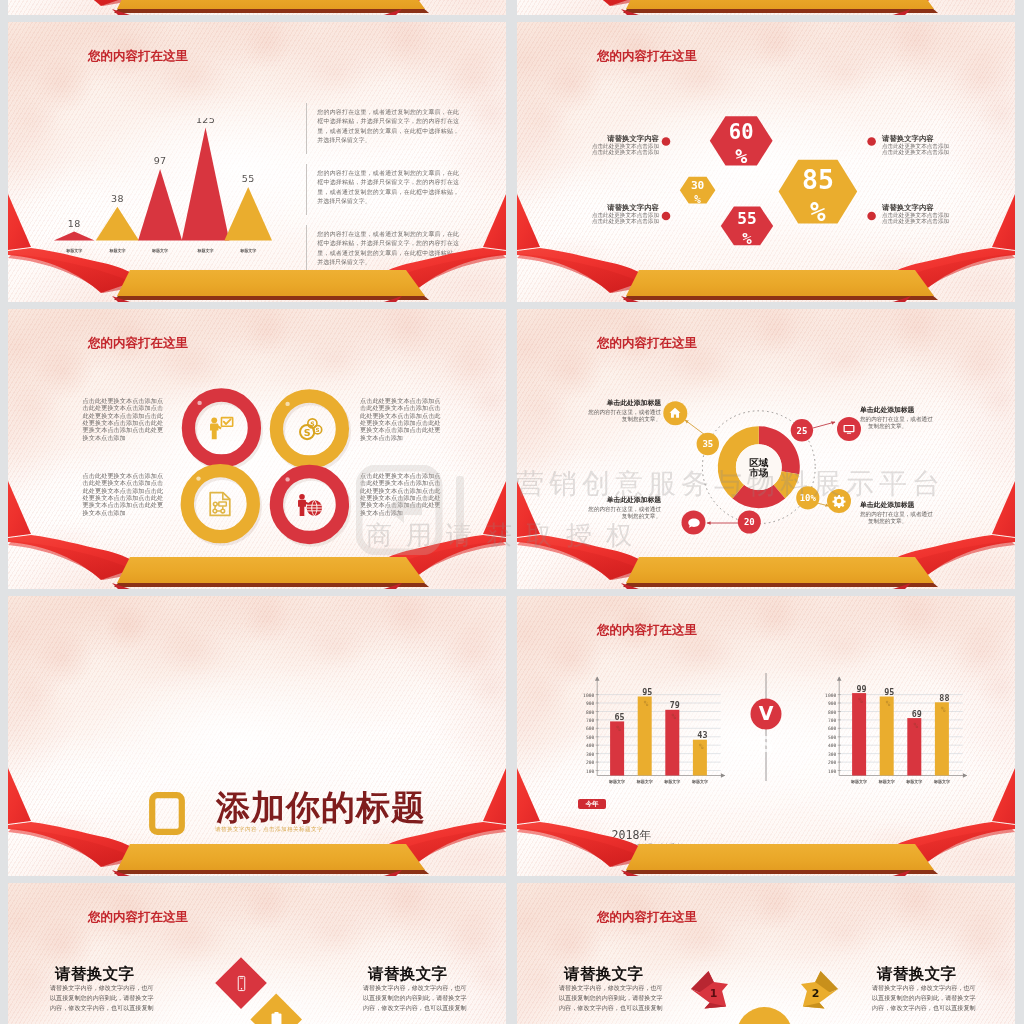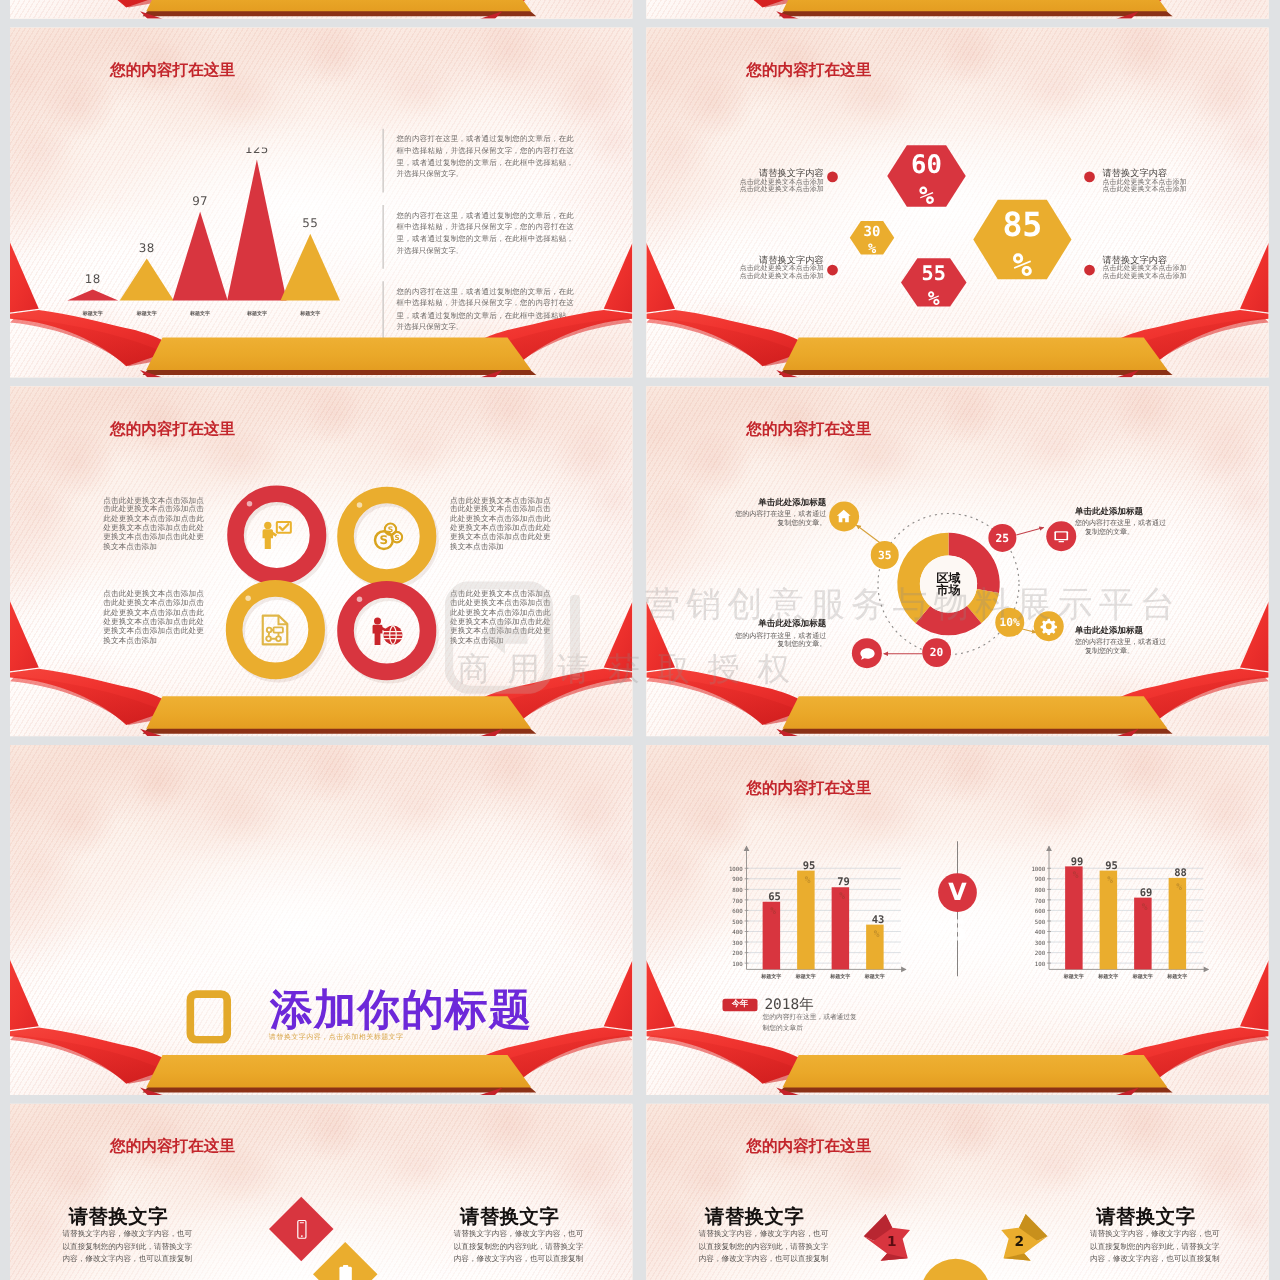--- a/index.html
+++ b/index.html
@@ -60,21 +60,21 @@
   .c1wrap{position:absolute;left:0px;top:96px;}
   .chart1 .tlab{font-family:"DejaVu Sans",sans-serif;font-size:9.5px;fill:#55514f;
                 text-anchor:middle;font-weight:500;letter-spacing:.3px;}
   .chart1 .xlab{font-size:4px;fill:#5a5654;text-anchor:middle;font-weight:bold;}
 
   
   svg.hexsvg{position:absolute;left:0;top:0;}
   .hexv{fill:#fff;text-anchor:middle;font-weight:bold;font-family:"DejaVu Sans Mono",monospace;}
   .hexu{fill:#fff;text-anchor:middle;font-weight:bold;font-family:"DejaVu Sans Mono",monospace;}
   .hxitem{position:absolute;width:130px;}
-  .hxh{font-size:7.4px;font-weight:normal;color:#46423f;line-height:10.2px;white-space:nowrap;}
+  .hxh{font-size:7.4px;font-weight:bold;color:#46423f;line-height:10.2px;white-space:nowrap;}
   .hxb{font-size:5.6px;color:#6f6b69;line-height:5.9px;white-space:nowrap;}
   .hx-lt{left:12px;top:112px;text-align:right;}
   .hx-lb{left:12px;top:181px;text-align:right;}
   .hx-rt{left:365px;top:112px;text-align:left;}
   .hx-rb{left:365px;top:181px;text-align:left;}
 
   
   svg.ringsvg{position:absolute;left:0;top:0;}
   svg.ringicon{position:absolute;}
   .c3txt{position:absolute;width:80.5px;font-size:6.15px;line-height:7.32px;color:#6f6b69;
@@ -104,21 +104,21 @@
   .watermark{position:absolute;left:356px;top:463px;width:672px;pointer-events:none;
              opacity:.26;}
   .wmlogo{position:absolute;left:0px;top:2px;}
   .wm1{position:absolute;left:160px;top:6px;font-size:28px;color:#8d8986;
        letter-spacing:5px;line-height:30px;white-space:nowrap;}
   .wm2{position:absolute;left:10px;top:56px;font-size:26px;color:#8d8986;
        letter-spacing:14px;line-height:32px;white-space:nowrap;}
 
   
   .num0{position:absolute;left:141px;top:196px;}
-  .t5{position:absolute;left:208px;top:189px;font-size:34px;font-weight:bold;color:#6d28d9;
+  .t5{position:absolute;left:208px;top:189px;font-size:34px;font-weight:bold;color:#7f1d1d;
       letter-spacing:1px;white-space:nowrap;}
   .t5s{position:absolute;left:207px;top:230px;font-size:5.6px;color:#d9a94f;letter-spacing:.4px;
        white-space:nowrap;}
 
   
   svg.c6{position:absolute;left:0;top:0;}
   .ytk{font-size:4.6px;fill:#55514f;text-anchor:end;font-family:"DejaVu Sans Mono",monospace;}
   .bval{font-size:8.4px;fill:#4c4846;text-anchor:middle;font-weight:bold;
         font-family:"DejaVu Sans Mono",monospace;}
   .bpct{font-size:7.6px;fill:rgba(90,60,30,.28);text-anchor:middle;font-weight:bold;
@@ -127,21 +127,21 @@
   .vsl{font-size:19px;fill:#fff;text-anchor:middle;font-weight:bold;font-family:"DejaVu Sans",sans-serif;}
   .vsl2{font-size:22px;fill:rgba(255,255,255,.78);text-anchor:middle;font-weight:bold;font-family:"DejaVu Sans",sans-serif;}
   .lg{position:absolute;width:160px;}
   .lg-l{left:61px;top:202px;}
   .lg-r{left:303px;top:202px;}
   .lgrow{display:flex;align-items:flex-start;}
   .lgb{display:inline-block;width:28px;height:10px;line-height:10px;text-align:center;
        background:#cf2b33;color:#fff;font-size:6.6px;font-weight:bold;border-radius:2px;
        margin-top:1px;}
   .lgy{font-size:11.6px;color:#4c4846;font-family:"DejaVu Sans Mono",monospace;
-       margin-left:5.5px;line-height:11.5px;}
+       margin-left:5.5px;line-height:11.5px;margin-top:32px;}
   .lgt{font-size:5.4px;color:#6f6b69;line-height:9.4px;margin-left:32px;white-space:nowrap;}
   .lg .lgt:first-of-type{margin-top:2.5px;}
 
   
   svg.dsvg{position:absolute;left:0;top:0;}
   svg.dicon{position:absolute;}
   .cl7{position:absolute;width:108px;}
   .cl7-l{left:47px;top:82px;}
   .cl7-r{left:360px;top:82px;}
   .h7{font-size:15.5px;font-weight:bold;color:#141110;letter-spacing:.4px;

